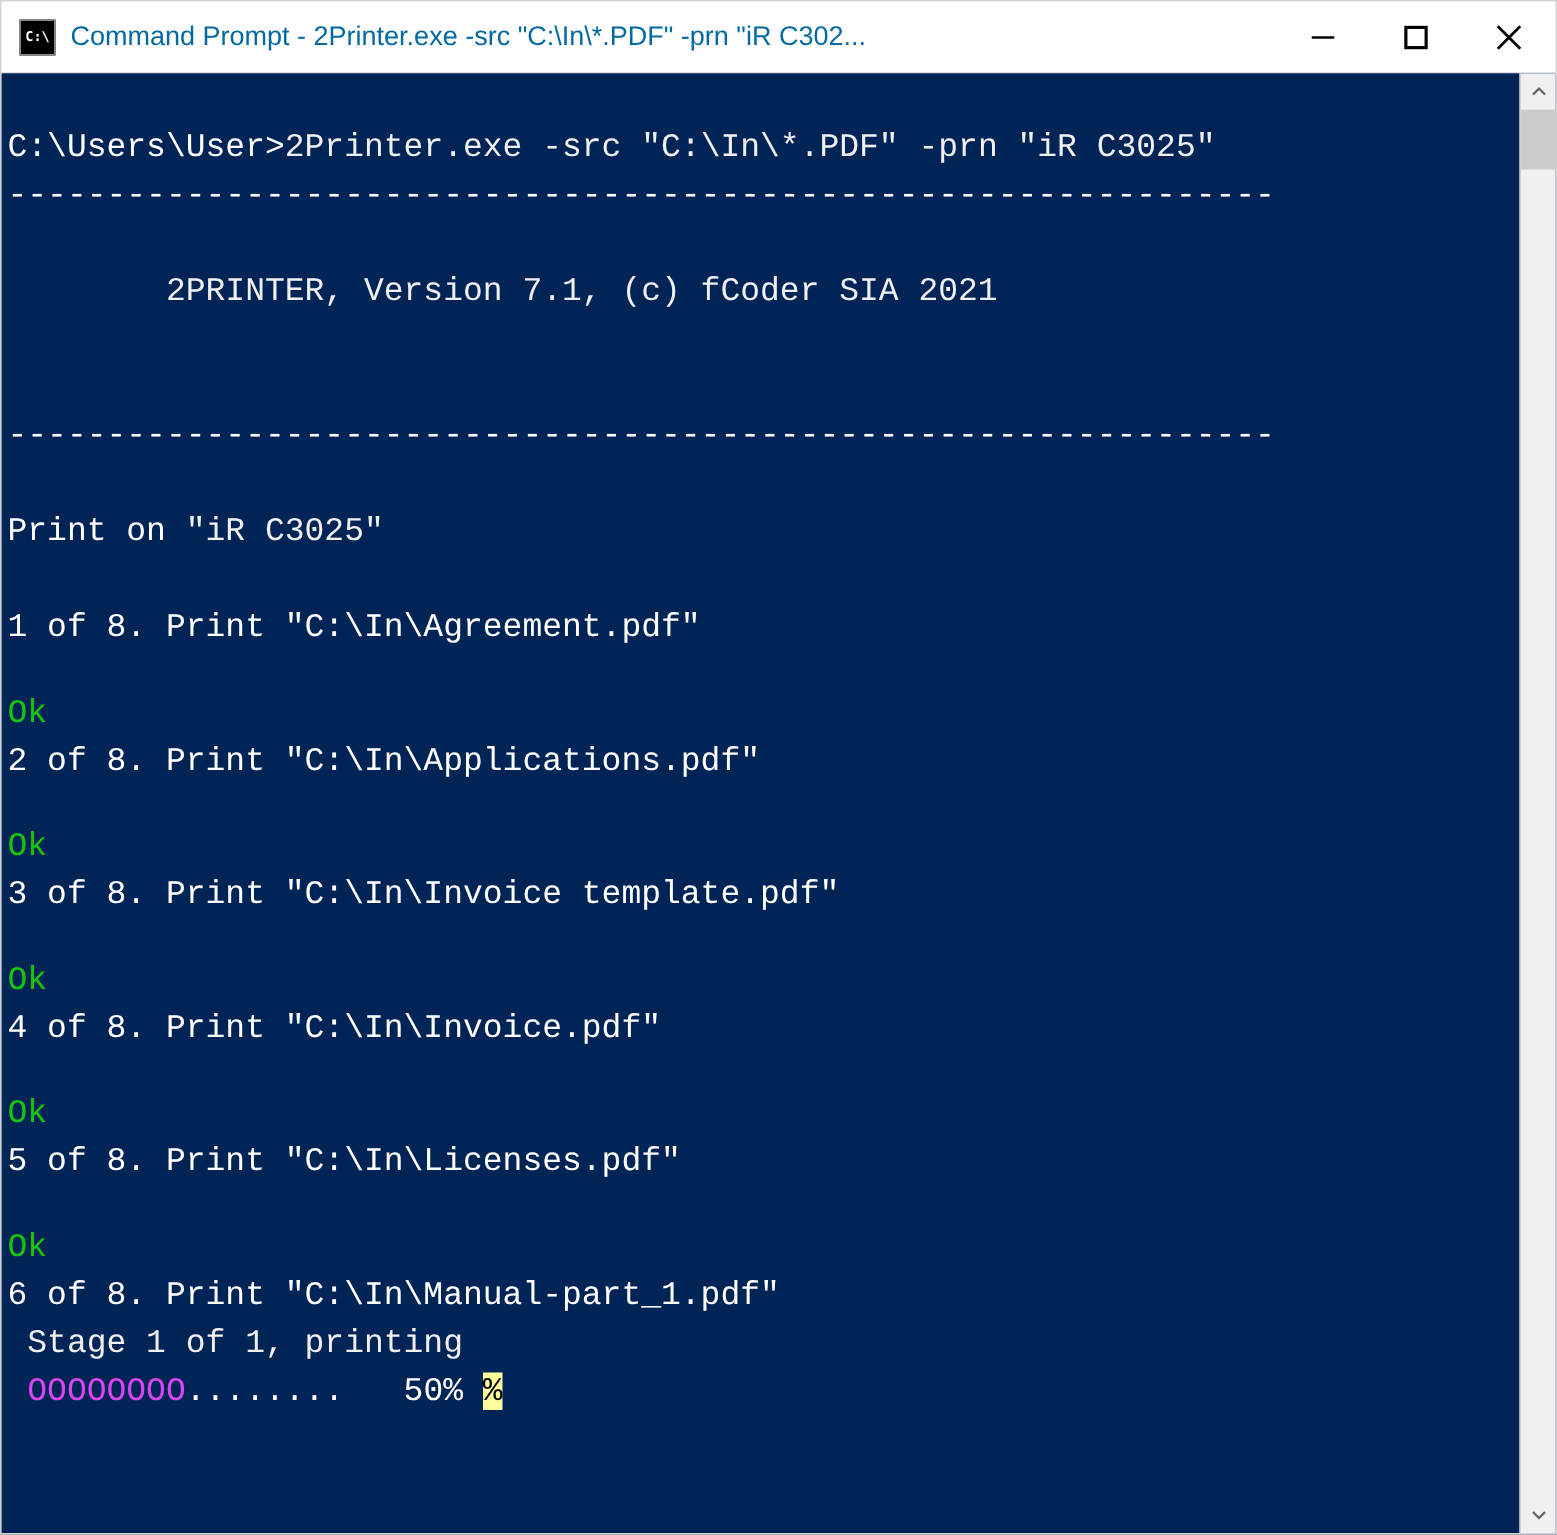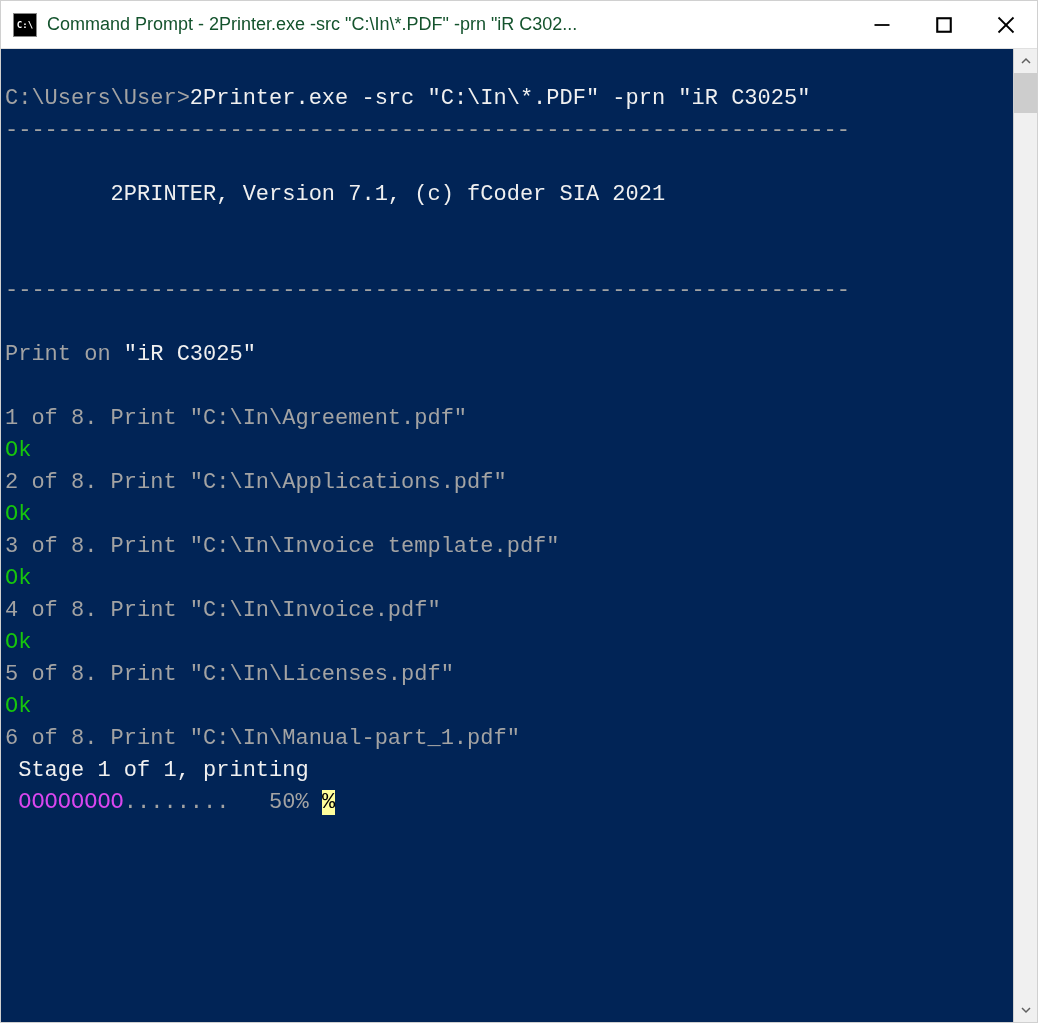--- a/index.html
+++ b/index.html
@@ -33,21 +33,21 @@
       display: flex;
       align-items: center;
       justify-content: center;
       font-size: 9px;
       color: #fff;
       font-family: monospace;
       font-weight: bold;
     }
     .titlebar-title {
       font-size: 18px;
-      color: #14532d;
+      color: #0369a1;
       flex: 1;
       white-space: nowrap;
       overflow: hidden;
       text-overflow: ellipsis;
       padding-right: 10px;
     }
     .window-controls {
       display: flex;
       height: 100%;
       margin-left: auto;
@@ -112,22 +112,22 @@
       width: 100%;
       height: 24px;
       display: flex;
       align-items: center;
       justify-content: center;
       font-size: 12px;
       color: #606060;
       cursor: pointer;
     }
     .c-white { color: #f0f0f0; }
-    .c-gray { color: #a3a3a3; }
-    .c-green { color: #16c60c; }
+    .c-gray { color: #ffffff; }
+    .c-green { color: #16c60c; margin-top: 25px; }
     .c-cyan { color: #d946ef; }
     .c-highlight { background: #fefe9c; color: #000; }
     .cmd-line { margin-top: 30px; }
   </style>
 </head>
 <body>
 
 <div class="titlebar">
   <div class="titlebar-icon">
     <span>C:\</span>

